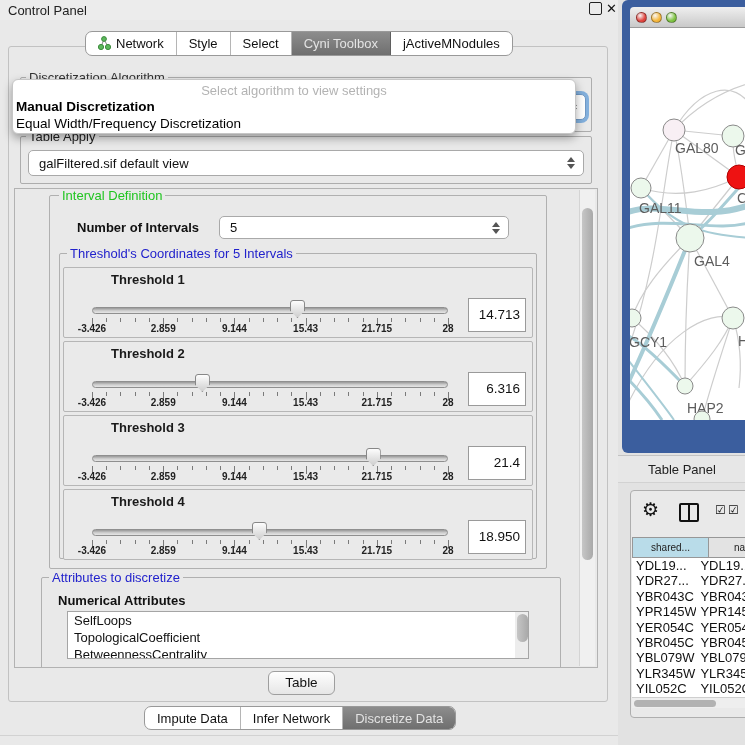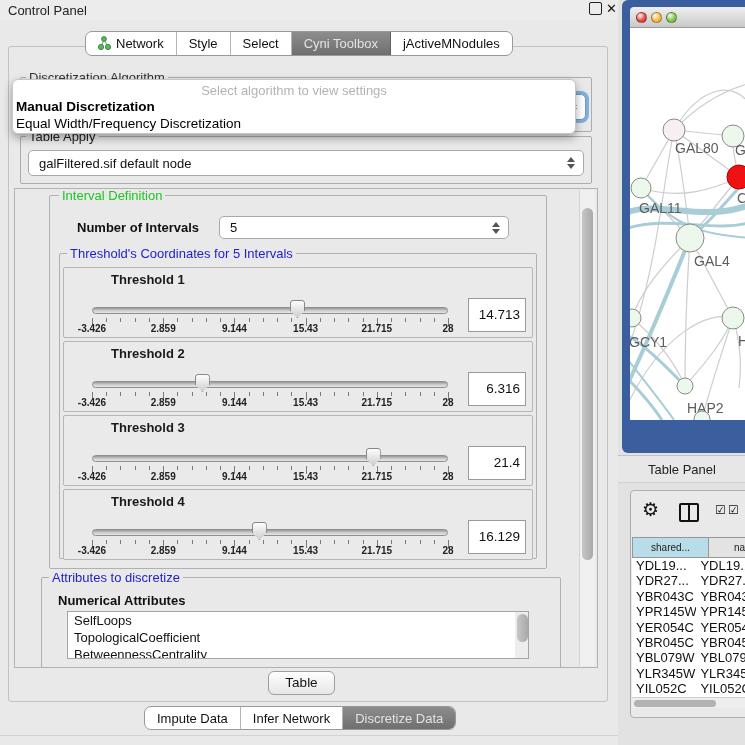--- a/index.html
+++ b/index.html
@@ -146,21 +146,21 @@
 
     <div class="popup">
       <div class="hint">Select algorithm to view settings</div>
       <div class="opt1">Manual Discretization</div>
       <div class="opt2">Equal Width/Frequency Discretization</div>
     </div>
 
     <div class="group" style="left:20px; top:136px; width:572px; height:48px;"></div>
     <span class="legend" style="left:26px; top:129px; color:#222;">Table Apply</span>
     <div class="combo" style="left:28px; top:150px; width:556px; height:26px;">
-      <div class="val">galFiltered.sif default node</div>
+      <div class="val">galFiltered.sif default view</div>
       <div class="stepper">
           <i class="arr-up"></i>
           <i class="arr-dn"></i>
         </div>
     </div>
 
     <div class="scroll-area">
 
       <div class="group" style="left:34px; top:6px; width:498px; height:374px; border-color:#b0b0b0;"></div>
       <span class="legend green" style="left:44px; top:-1px;">Interval Definition</span>
@@ -336,21 +336,21 @@
             <i style="left: 100%; height: 8px;"></i>
           </div>
         <div class="tick-labels">
             <b style="left: 0%;">-3.426</b>
             <b style="left: 20%;">2.859</b>
             <b style="left: 40%;">9.144</b>
             <b style="left: 60%;">15.43</b>
             <b style="left: 80%;">21.715</b>
             <b style="left: 100%;">28</b>
           </div>
-        <div class="vbox">16.129</div>
+        <div class="vbox">18.950</div>
       </div>
 
       <div class="group" style="left:26px; top:388px; width:520px; height:92px; border-color:#b0b0b0;"></div>
       <span class="legend blue" style="left:34px; top:381px;">Attributes to discretize</span>
       <span class="bold-label" style="left:43px; top:404px;">Numerical Attributes</span>
       <div class="listbox" style="left:52px; top:422px;" id="attr-list">
           <div class="item">SelfLoops</div>
           <div class="item">TopologicalCoefficient</div>
           <div class="item">BetweennessCentrality</div>
         </div>

